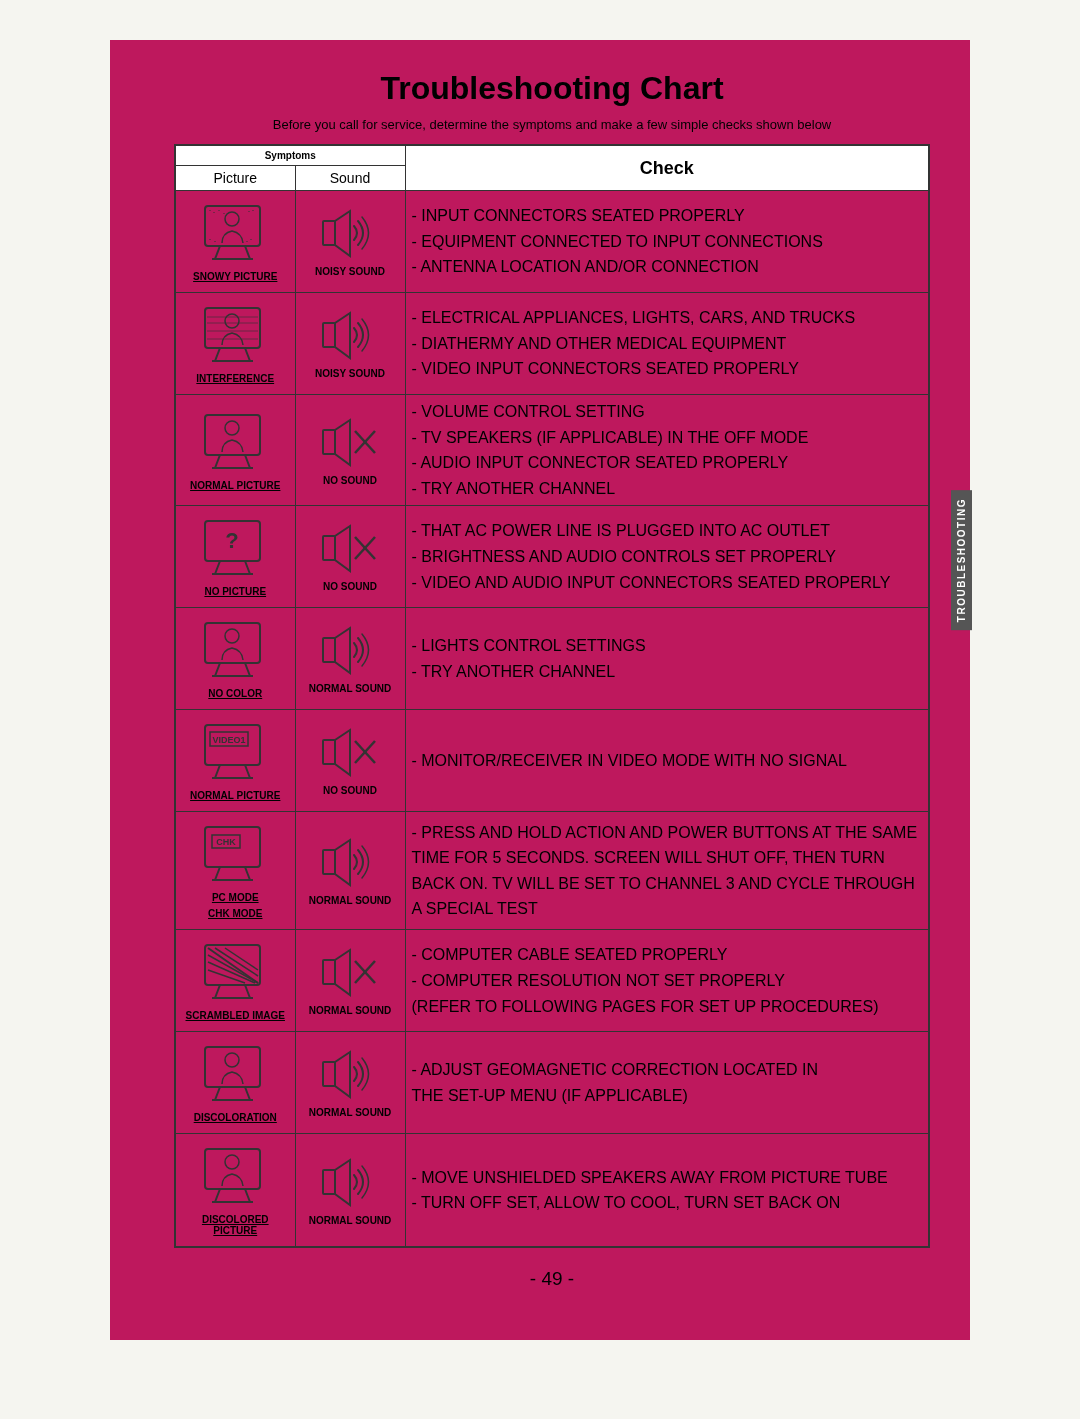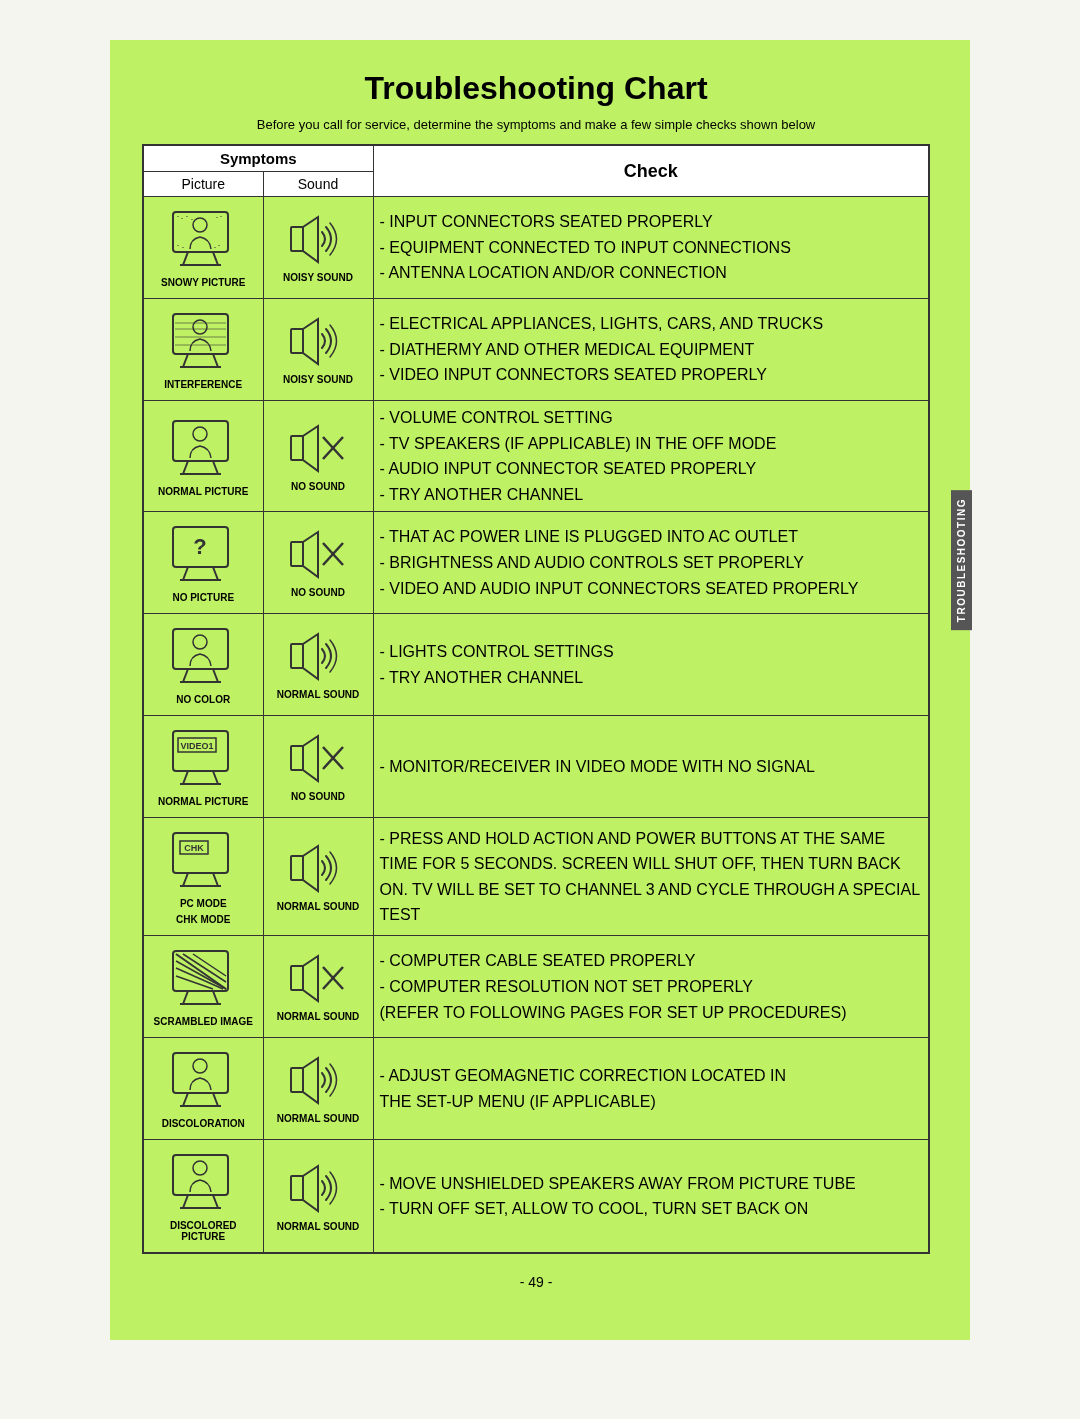--- a/index.html
+++ b/index.html
@@ -5,24 +5,24 @@
     * { margin: 0; padding: 0; box-sizing: border-box; }
     body {
       background: #f5f5f0;
       font-family: Arial, sans-serif;
       width: 1080px;
       min-height: 1419px;
       position: relative;
       overflow-x: hidden;
     }
     .page {
-      background: #bef264;
+      background: #be185d;
       width: 860px;
       margin: 40px auto;
-      padding: 30px 40px 50px 32px;
+      padding: 30px 40px 50px 64px;
       position: relative;
     }
     h1.title {
       text-align: center;
       font-size: 32px;
       font-weight: bold;
       margin-bottom: 10px;
       font-family: Arial, sans-serif;
     }
     .subtitle {
@@ -37,34 +37,35 @@
       font-size: 12px;
     }
     table.main-table th, table.main-table td {
       border: 1px solid #333;
       padding: 4px 6px;
       vertical-align: middle;
     }
     .header-row th {
       background: white;
       font-weight: bold;
-      font-size: 15px;
+      font-size: 10px;
       text-align: center;
     }
     .subheader-row th {
       background: white;
       font-weight: normal;
       font-size: 14px;
       text-align: center;
       border-top: 2px solid #333;
     }
     .symptom-cell {
       text-align: center;
       width: 120px;
       font-size: 11px;
+      text-decoration: underline;
     }
     .sound-cell {
       text-align: center;
       width: 110px;
       font-size: 11px;
     }
     .check-cell {
       font-size: 16px;
       padding: 8px 10px;
       line-height: 1.6;
@@ -92,21 +93,21 @@
       font-weight: bold;
       letter-spacing: 1.5px;
       padding: 8px 5px;
       writing-mode: vertical-lr;
       text-orientation: mixed;
       transform: rotate(180deg);
     }
     .page-number {
       text-align: center;
       margin-top: 20px;
-      font-size: 14px;
+      font-size: 19px;
     }
   </style>
 </head>
 <body>
 
 <div class="page">
   <h1 class="title">Troubleshooting Chart</h1>
   <p class="subtitle">Before you call for service, determine the symptoms and make a few simple checks shown below</p>
 
   <table class="main-table">

